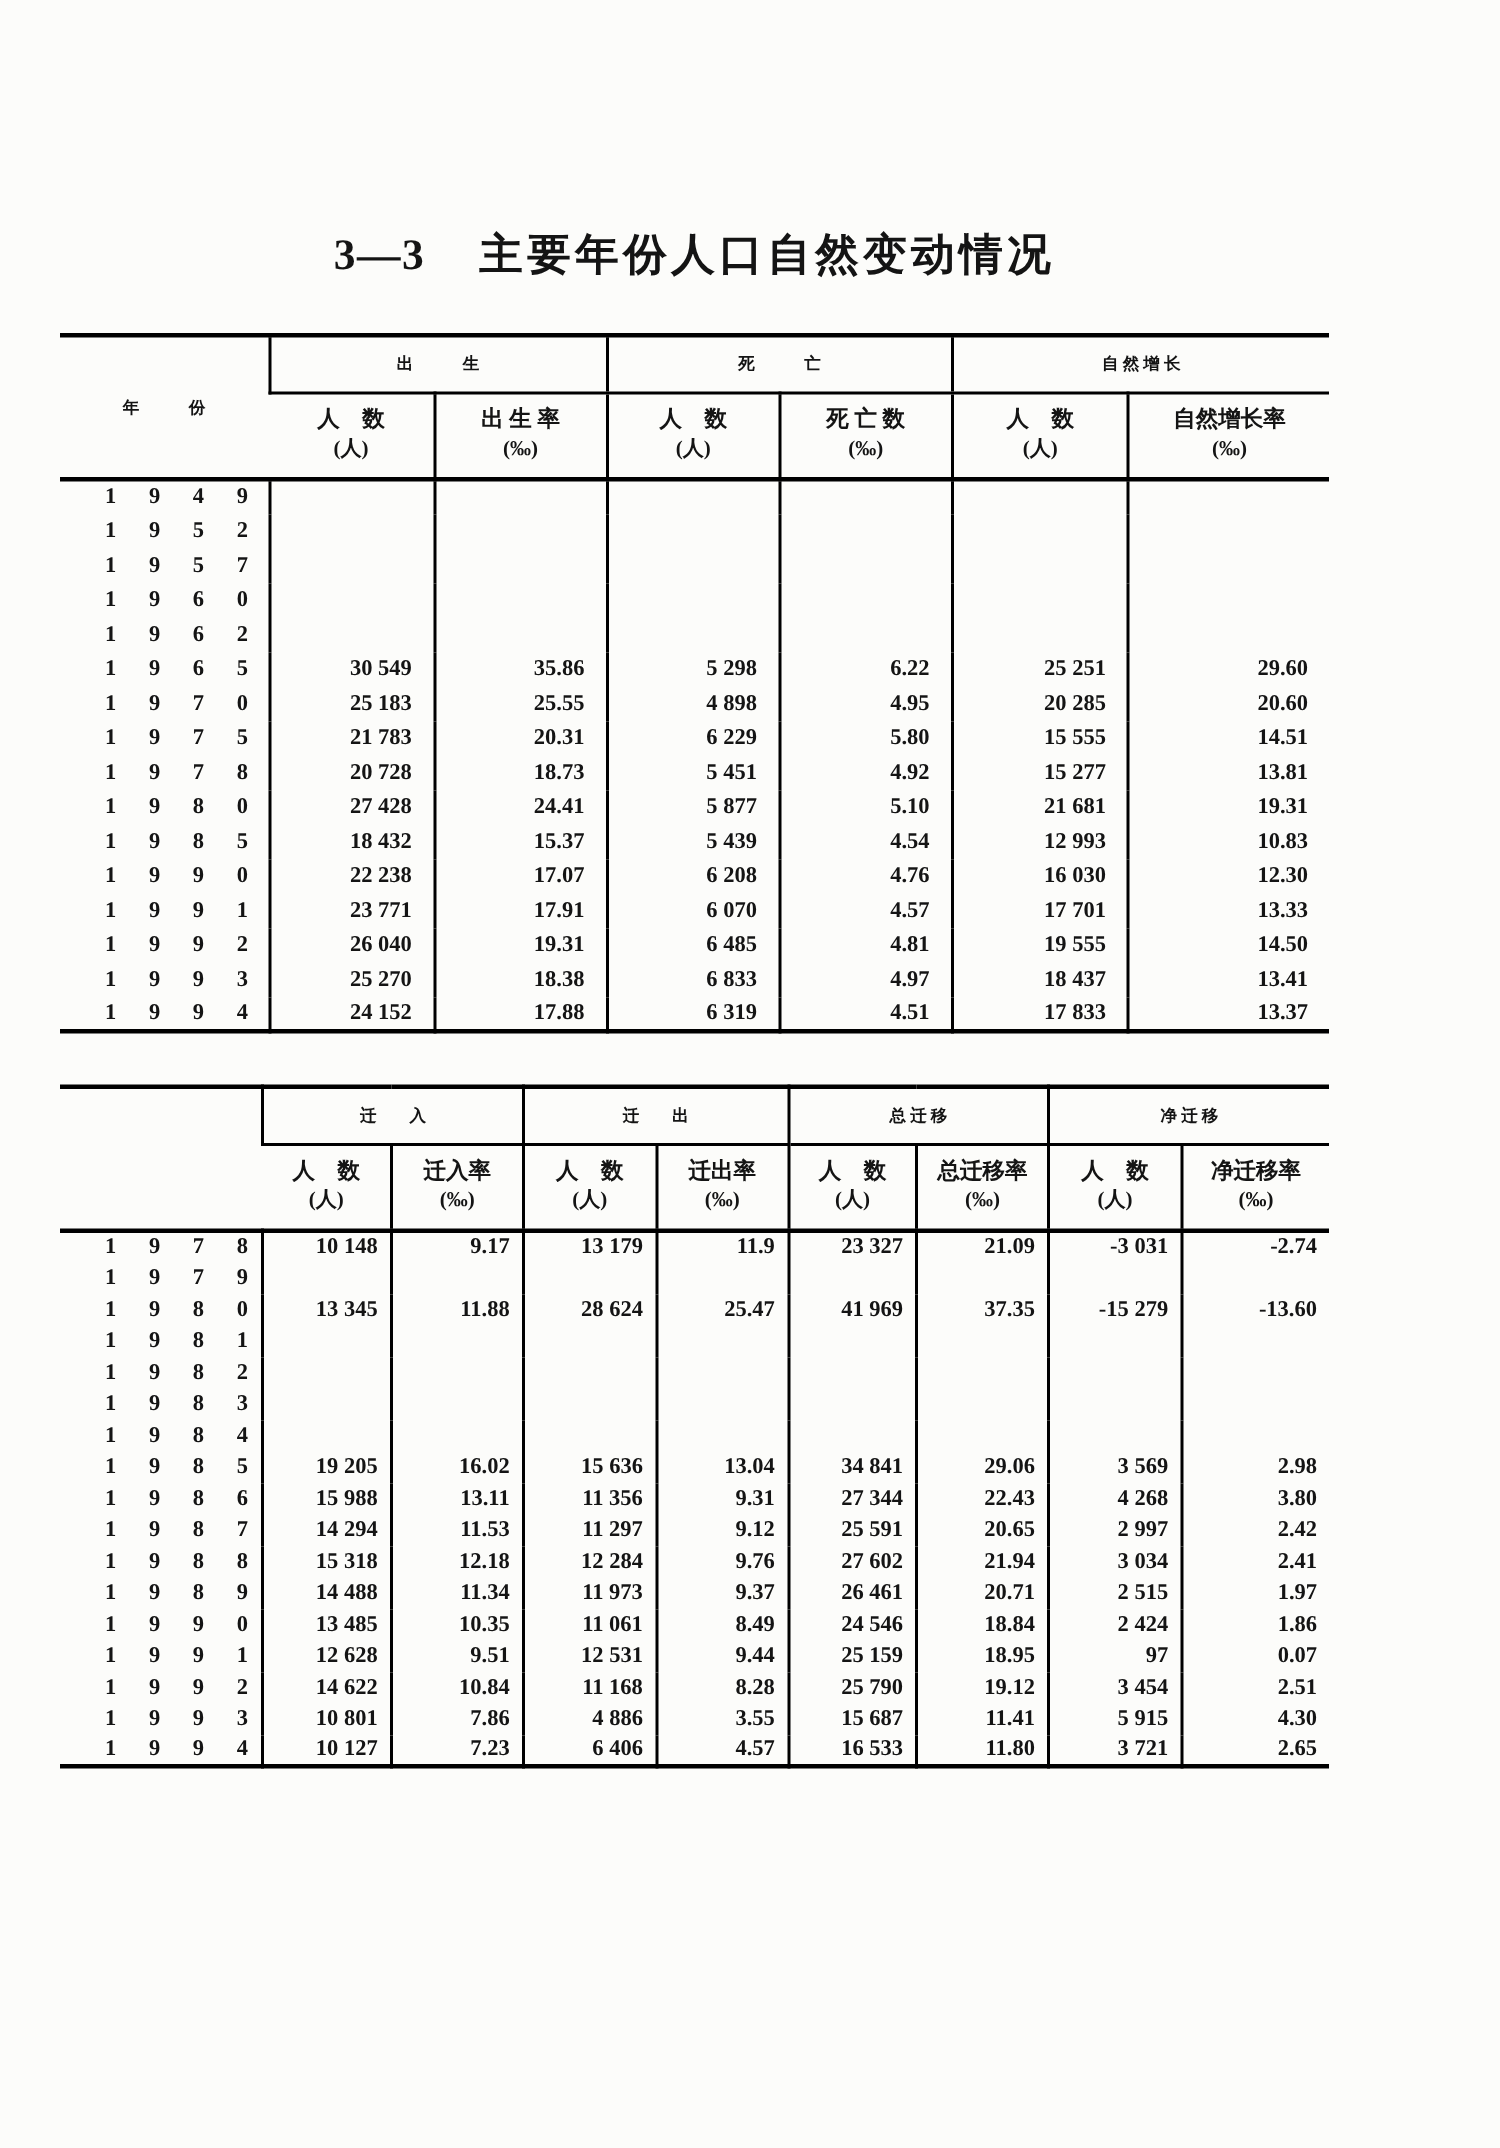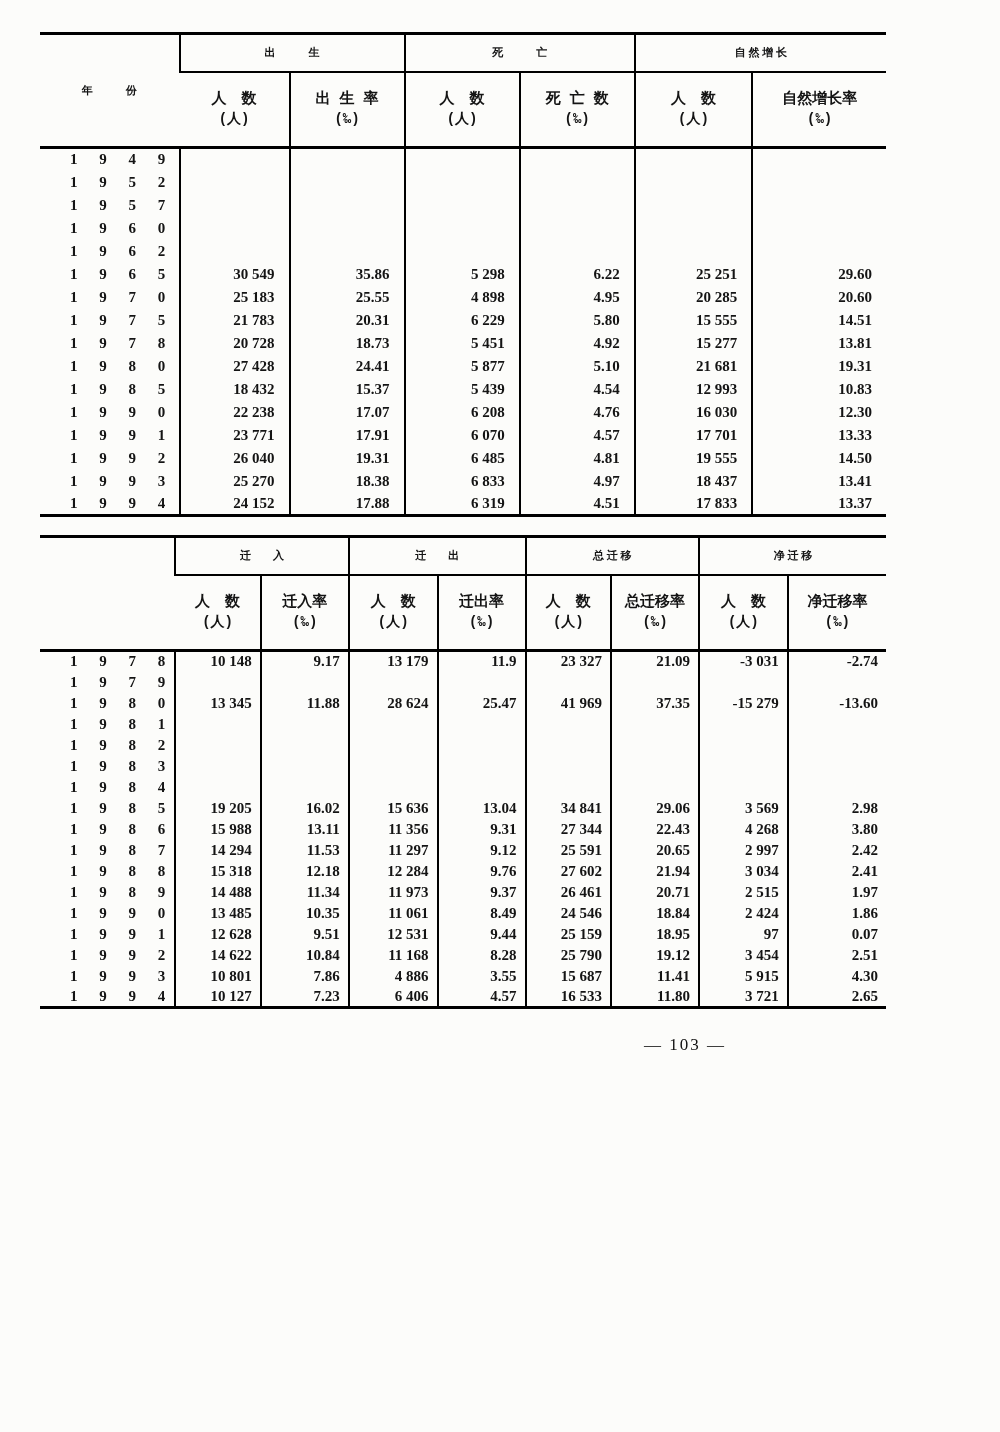--- a/index.html
+++ b/index.html
@@ -26,44 +26,43 @@
   .table-title .ttext { margin-left:36px; }
 
   table {
     width:100%;
     border-collapse:collapse;
     table-layout:fixed;
     border-top:3px solid #000;
     border-bottom:3px solid #000;
   }
   .t1 { margin-top:32px; }
-  .t2 { margin-top:18px; }
+  .t2 { margin-top:34px; }
   th, td { border-left:2px solid #000; }
   th:first-child, td:first-child { border-left:none; }
   thead { border-bottom:3px solid #000; }
   thead tr.grp th {
     border-bottom:2px solid #000;
     height:38px;
     font-size:11px;
     font-weight:bold;
     text-align:center;
     vertical-align:middle;
     font-family:Liberation Serif, serif;
   }
   thead tr.grp th.year-head, thead tr.grp th.blank-head {
     border-bottom:none;
   }
   thead tr.sub th {
-    height:76px;
+    height:58px;
     font-size:15px;
     font-weight:bold;
     text-align:center;
     vertical-align:middle;
     line-height:1.3;
-    font-family:Liberation Mono, monospace;
   }
   thead .l2 { font-size:14px; font-weight:bold; }
   .year-head { font-size:17px; font-weight:bold; text-align:center; vertical-align:middle; }
 
   tbody td { font-size:15px; font-weight:bold; white-space:nowrap; overflow:hidden; }
   .t1 tbody td { height:23px; }
   .t2 tbody td { height:21px; }
   tbody td.year {
     text-align:left;
     padding-left:30px;
@@ -86,20 +85,23 @@
     padding-right:160px;
     font-size:17px;
     letter-spacing:2px;
   }
 </style>
 </head>
 <body>
 
 <div class="content">
 
+  <h2 class="table-title title1">
+    <span class="tno">3—3</span><span class="ttext">主要年份人口自然变动情况</span>
+  </h2>
 
   <table class="t1">
     <colgroup>
       <col style="width:16.5%">
         <col style="width:13.0%">
         <col style="width:13.6%">
       <col style="width:13.6%">
         <col style="width:13.6%">
         <col style="width:13.9%">
         <col style="width:15.8%">
@@ -528,15 +530,14 @@
           <td class="num">4.57</td>
           <td class="num">16 533</td>
           <td class="num">11.80</td>
           <td class="num">3 721</td>
           <td class="num">2.65</td>
         </tr>
       </tbody>
   </table>
 
 
-  <div class="page-number">— 103 —</div>
 
 </div>
 
 </body></html>

